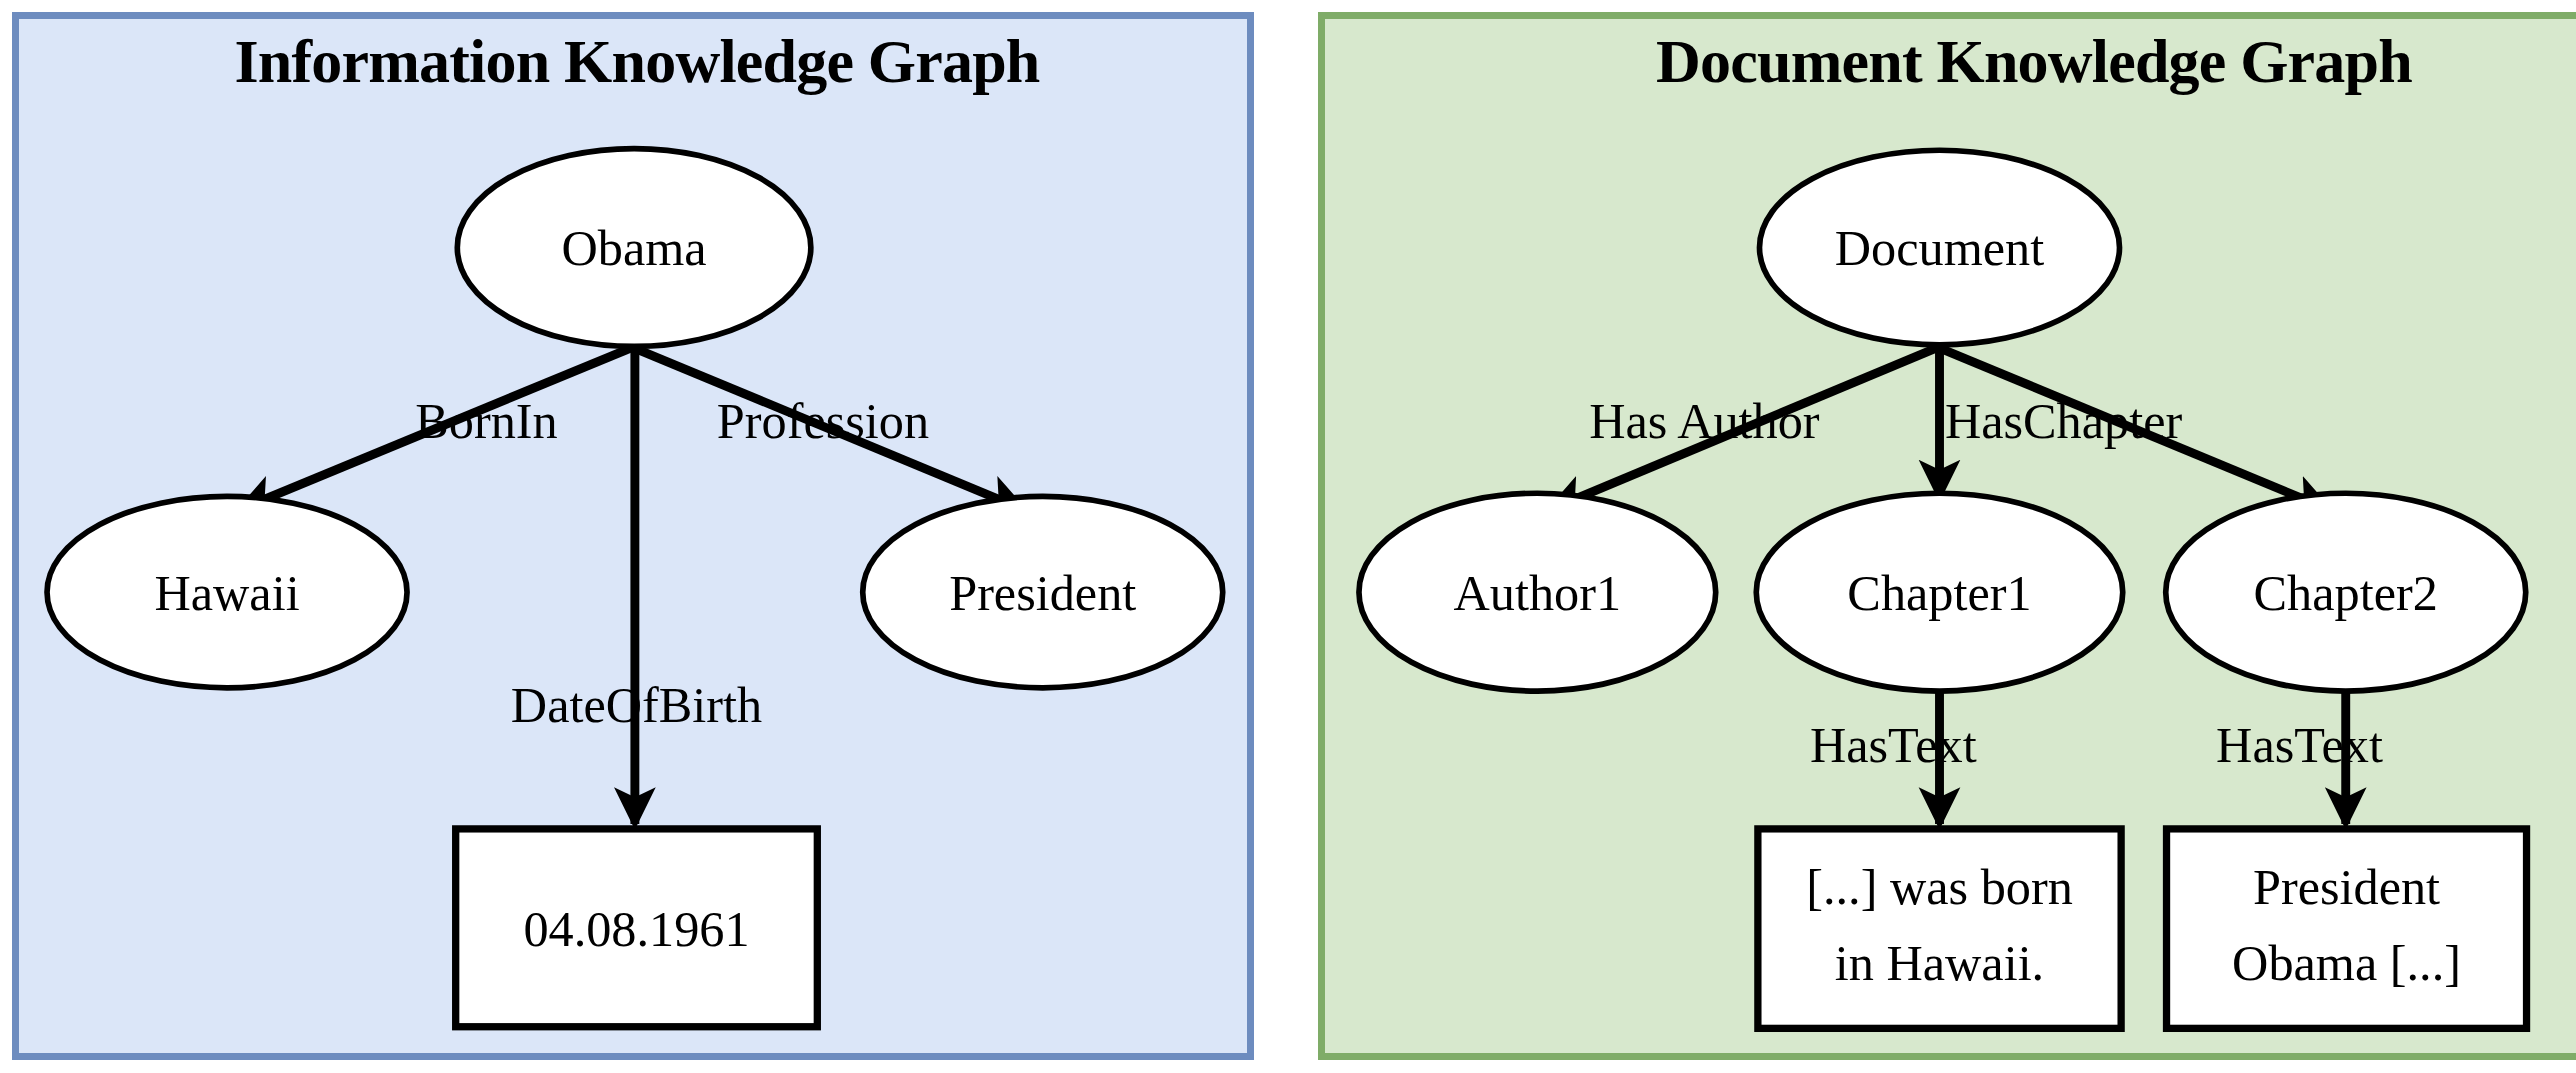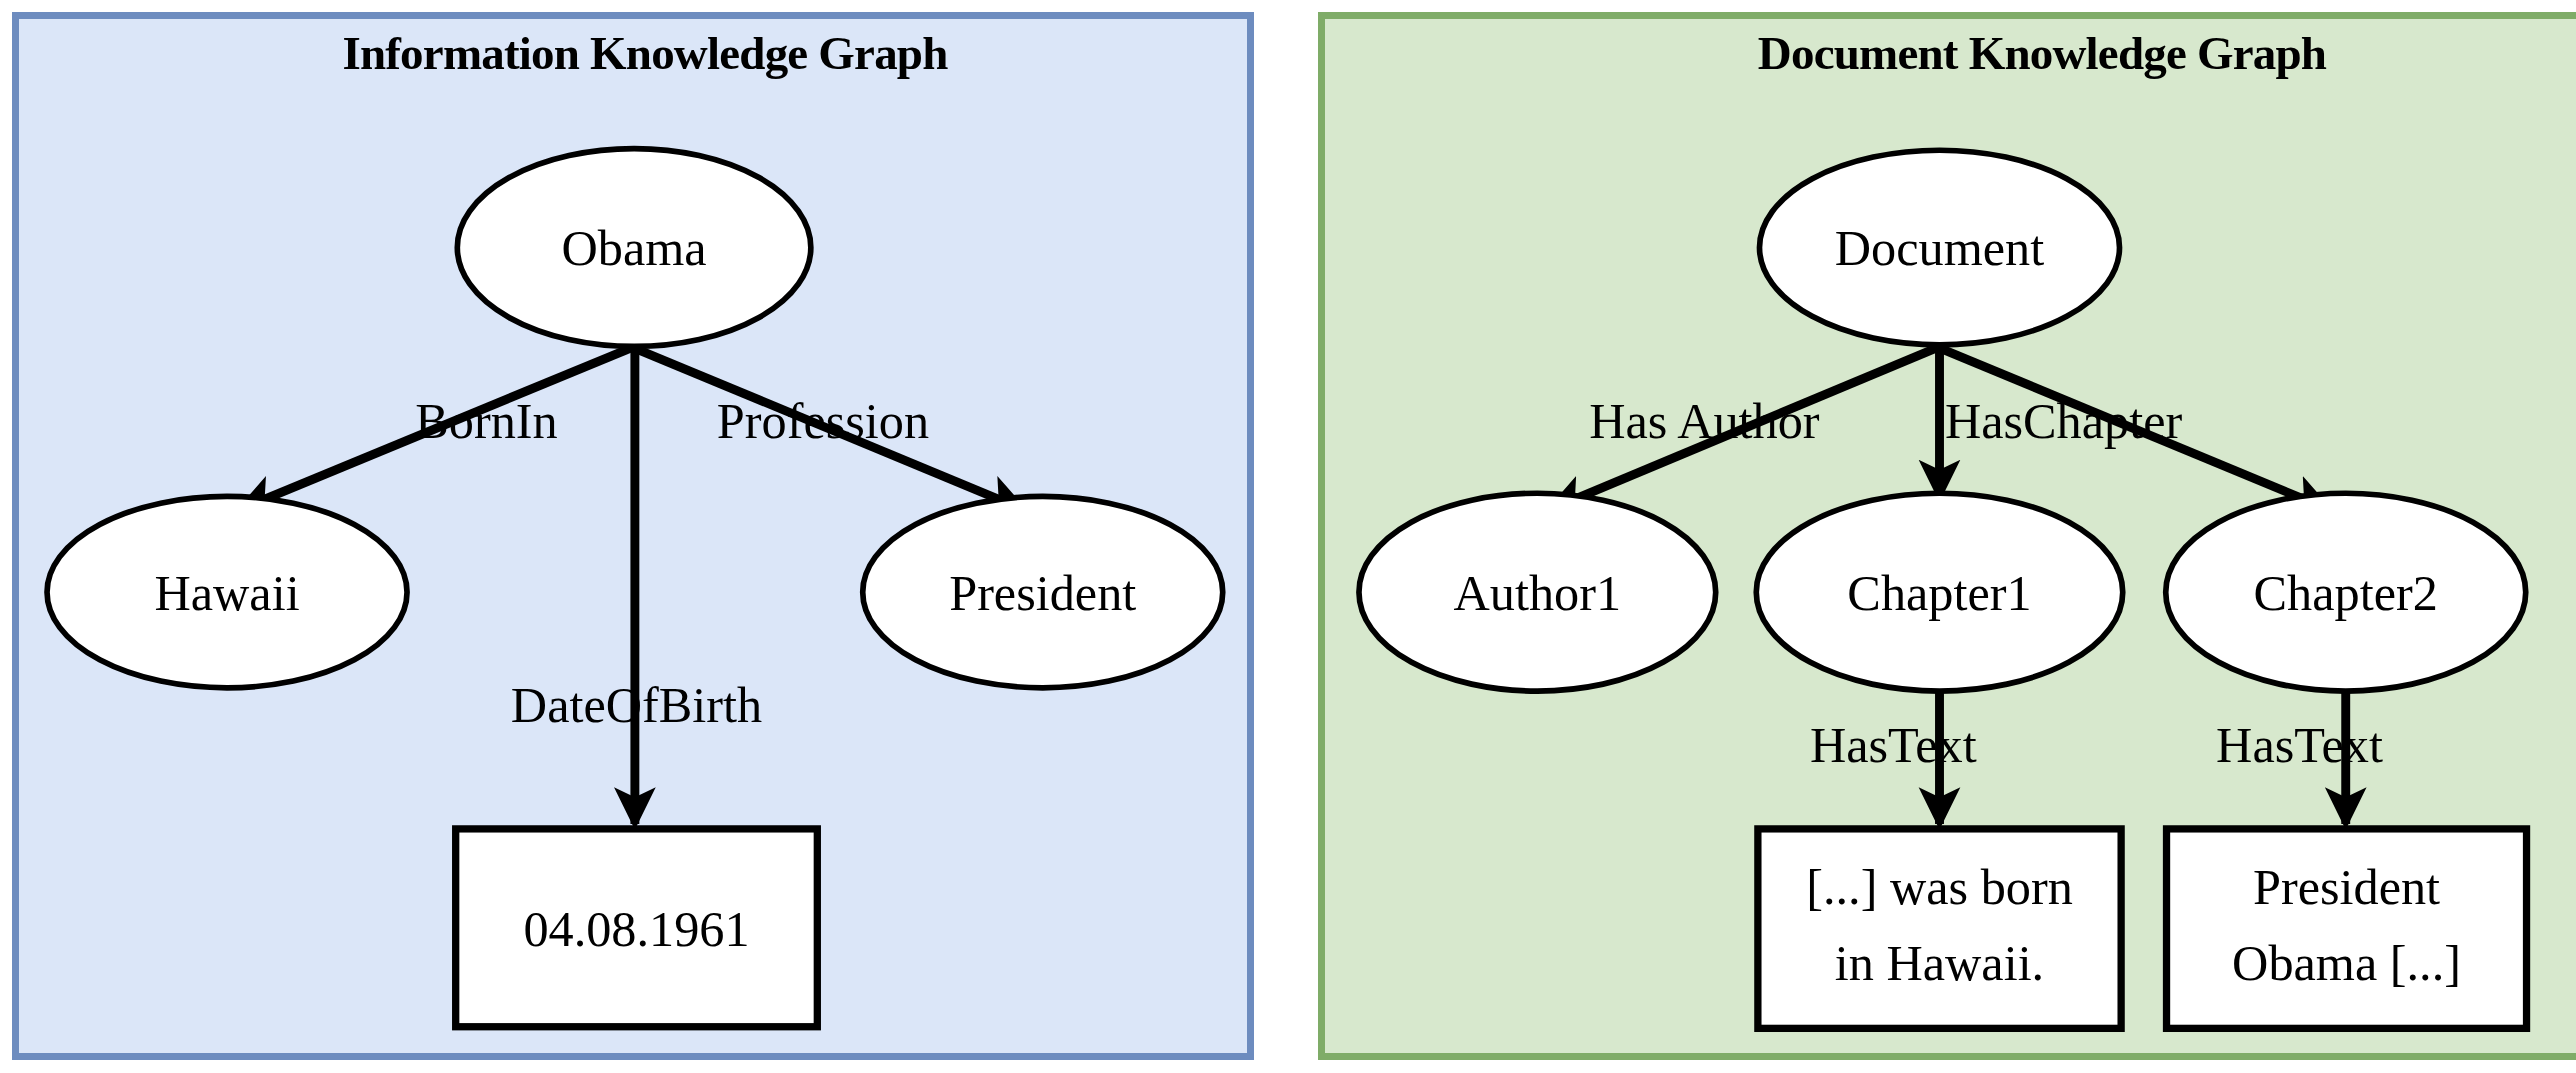--- a/index.html
+++ b/index.html
@@ -3,22 +3,22 @@
 <meta charset="utf-8">
 <style>
   html,body{margin:0;padding:0;background:#ffffff;}
   body{width:2576px;height:1074px;position:relative;overflow:hidden;
        font-family:"Liberation Serif","DejaVu Serif",serif;}
   .panel{position:absolute;box-sizing:border-box;}
   #panel-left{left:12px;top:12px;width:1242px;height:1048px;
       background:#dbe6f8;border:7.3px solid #6d8cbf;}
   #panel-right{left:1318px;top:12px;width:1424px;height:1048px;
       background:#d7e8cd;border:7.3px solid #7fac68;}
-  .panel-title{position:absolute;top:11.4px;left:12px;width:100%;text-align:center;
-      font-weight:bold;font-size:47px;color:#000;letter-spacing:-0.8px;line-height:1;}
+  .panel-title{position:absolute;top:11.4px;left:4px;width:100%;text-align:center;
+      font-weight:bold;font-size:62px;color:#000;letter-spacing:-0.8px;line-height:1;}
   svg.layer{position:absolute;left:0;top:0;width:2576px;height:1074px;overflow:visible;}
   .node-label{font-family:"Liberation Serif","DejaVu Serif",serif;font-size:62px;fill:#000;}
   .edge-label{font-family:"Liberation Serif","DejaVu Serif",serif;font-size:62px;fill:#000;}
   .box-text{font-family:"Liberation Serif","DejaVu Serif",serif;font-size:62px;fill:#000;}
   ellipse.node{fill:#ffffff;stroke:#000000;stroke-width:7;}
   rect.litbox{fill:#ffffff;stroke:#000000;stroke-width:9;}
   line.edge,path.edge{stroke:#000000;stroke-width:11;fill:none;}
 </style>
 </head>
 <body>

